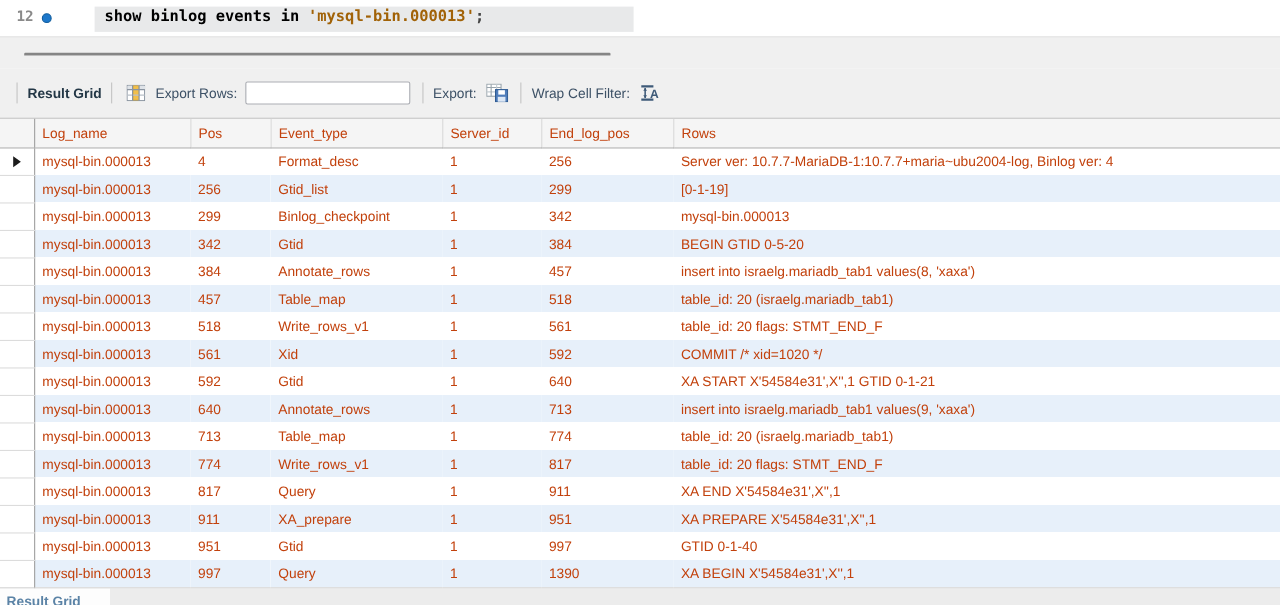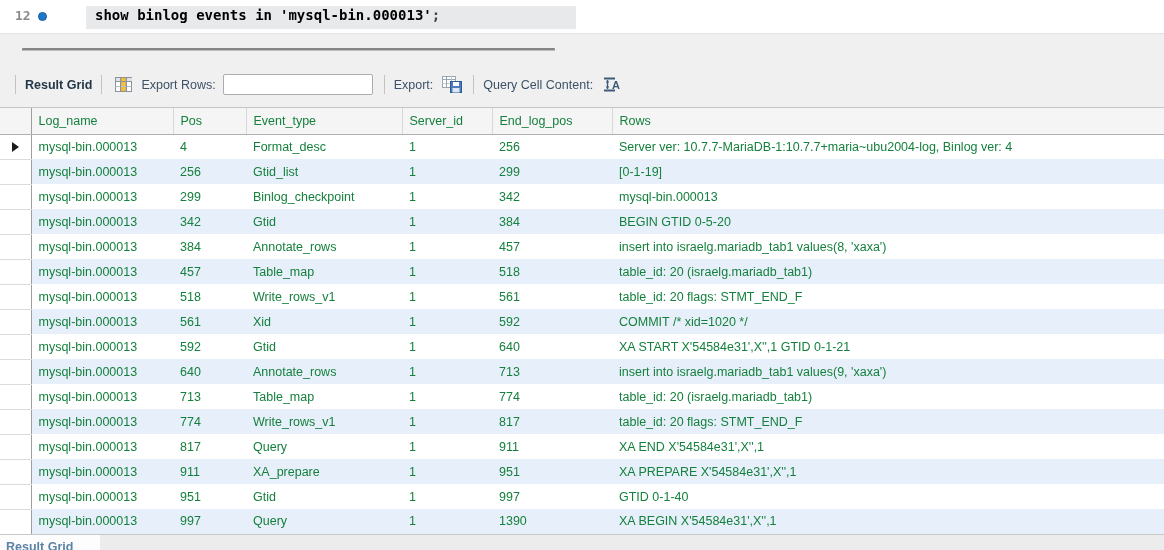--- a/index.html
+++ b/index.html
@@ -10,21 +10,21 @@
   
   .editor { position:absolute; top:0; left:0; width:1164px; height:33px; background:#fff;padding-left:24px; }
   .stmt-highlight { position:absolute; left:86px; top:6px; width:490px; height:23px; background:#e8e9ea; }
   .gutter-num { position:absolute; left:15px; top:8px; color:#8a8a8a;
                 font:bold 13px "DejaVu Sans Mono", monospace; }
   .stmt-dot { position:absolute; left:38px; top:12px; width:9px; height:9px; border-radius:50%;
               background:#1d78cb; border:1px solid #115d9e; }
   .sql-line { position:absolute; left:95px; top:7px; white-space:pre;
               font:bold 14px "DejaVu Sans Mono", monospace; }
   .sql-line .kw  { color:#000000; }
-  .sql-line .str { color:#000000; margin-left:8px; }
+  .sql-line .str { color:#a16207; margin-left:8px; }
   .sql-line .term{ color:#444; }
 
   
   .midgap { position:absolute; top:33px; left:0; width:1164px; height:29px;
             background:#f0f0f0; border-top:1px solid #e3e3e3; }
   .splitter { position:absolute; top:14px; left:22px; width:533px; height:3px;
               background:#858585; border-bottom:1px solid #bdbdbd; border-radius:1px; }
 
   
   .toolbar { position:absolute; top:62px; left:0; width:1164px; height:46px;
@@ -35,21 +35,21 @@
   .tb-title { font-weight:bold; color:#233746; }
   .tb-label { margin-right:7px; }
   .tb-btn { display:flex; align-items:center; justify-content:center; flex:none;
             width:24px; height:24px; border-radius:3px; }
   .filter-input { width:150px; height:21px; border:1px solid #abadb3; border-radius:2px;
                   background:#fff; font-size:12px; padding:0 4px; margin-right:2px; }
 
   
   table.grid { position:absolute; top:108px; left:0; width:1164px;
                border-collapse:collapse; table-layout:fixed;
-               font-size:12.5px; color:#15803d; }
+               font-size:12.5px; color:#c2410c; }
   col.c-sel  { width:31px; }  col.c-log { width:142px; } col.c-pos { width:73px; }
   col.c-evt  { width:156px; } col.c-srv { width:90px;  } col.c-end { width:120px; }
   col.c-info { width:auto; }
   th { height:26px; background:#f5f5f5; font-weight:normal; text-align:left;
        padding:0 0 0 7px; border-bottom:1px solid #b0b0b0; border-right:1px solid #d8d8d8;
        white-space:nowrap; overflow:hidden; }
   th.sel { border-right:1px solid #9e9e9e; }
   th:last-child { border-right:none; }
   td { height:25px; padding:0 0 0 7px; white-space:nowrap; overflow:hidden; }
   td.sel { background:#fff; border-right:1px solid #9e9e9e; border-bottom:1px solid #dcdcdc;
@@ -109,21 +109,21 @@
         <line x1="0.5" y1="3.5" x2="13.5" y2="3.5" stroke="#9aa5ad"></line>
         <line x1="0.5" y1="7.5" x2="13.5" y2="7.5" stroke="#c4ccd2"></line>
         <line x1="4.5" y1="0.5" x2="4.5" y2="11.5" stroke="#9aa5ad"></line>
         <line x1="9.5" y1="0.5" x2="9.5" y2="11.5" stroke="#c4ccd2"></line>
         <rect x="8.5" y="5.5" width="11" height="11" fill="#4f7dbb" stroke="#2e5a92"></rect>
         <rect x="11" y="6" width="6" height="4" fill="#ffffff"></rect>
         <rect x="10.5" y="12" width="7" height="4.5" fill="#dce7f5"></rect>
       </svg>
     </div>
     <div class="sep"></div>
-    <span class="tb-label">Query Cell Content:</span>
+    <span class="tb-label">Wrap Cell Filter:</span>
     <div class="tb-btn">
       <svg width="19" height="15" viewBox="0 0 19 15">
         <line x1="1" y1="1.5" x2="12" y2="1.5" stroke="#3e5a78" stroke-width="2"></line>
         <line x1="1" y1="13.5" x2="12" y2="13.5" stroke="#3e5a78" stroke-width="2"></line>
         <line x1="4.5" y1="3" x2="4.5" y2="12" stroke="#3e5a78" stroke-width="1.4"></line>
         <path d="M4.5 3 L2.8 5.4 L6.2 5.4 Z" fill="#3e5a78"></path>
         <path d="M4.5 12 L2.8 9.6 L6.2 9.6 Z" fill="#3e5a78"></path>
         <text x="9" y="12" font-family="Liberation Sans, sans-serif" font-size="11" font-weight="bold" fill="#3e5a78">A</text>
       </svg>
     </div>

